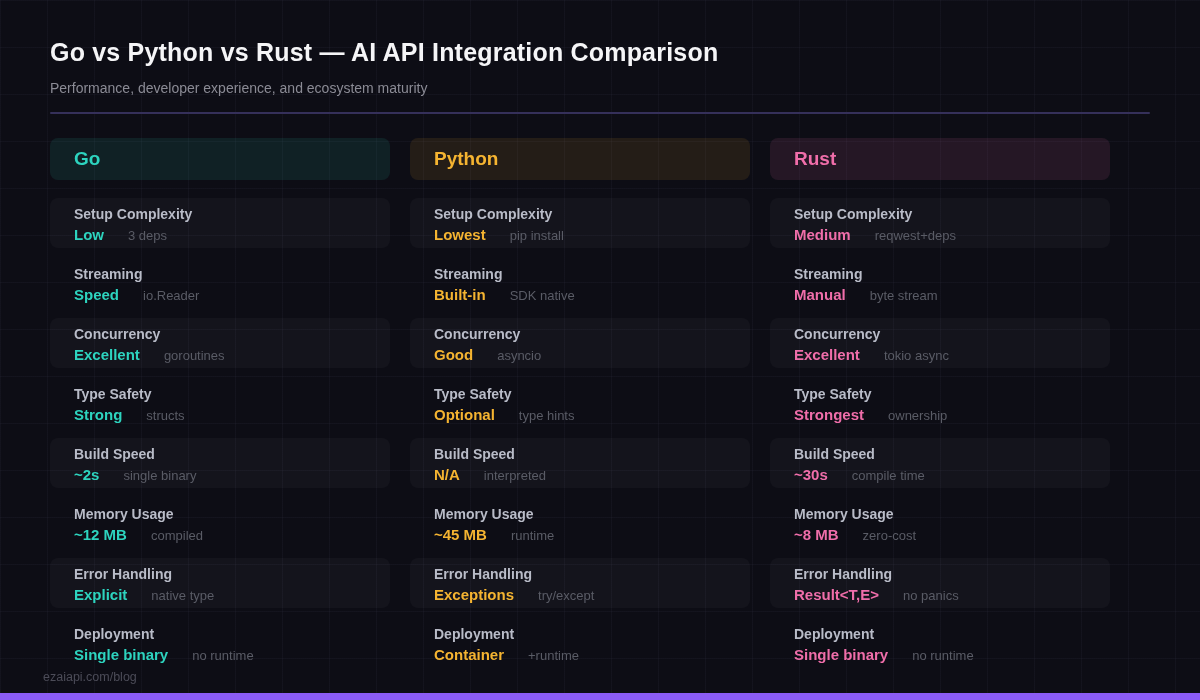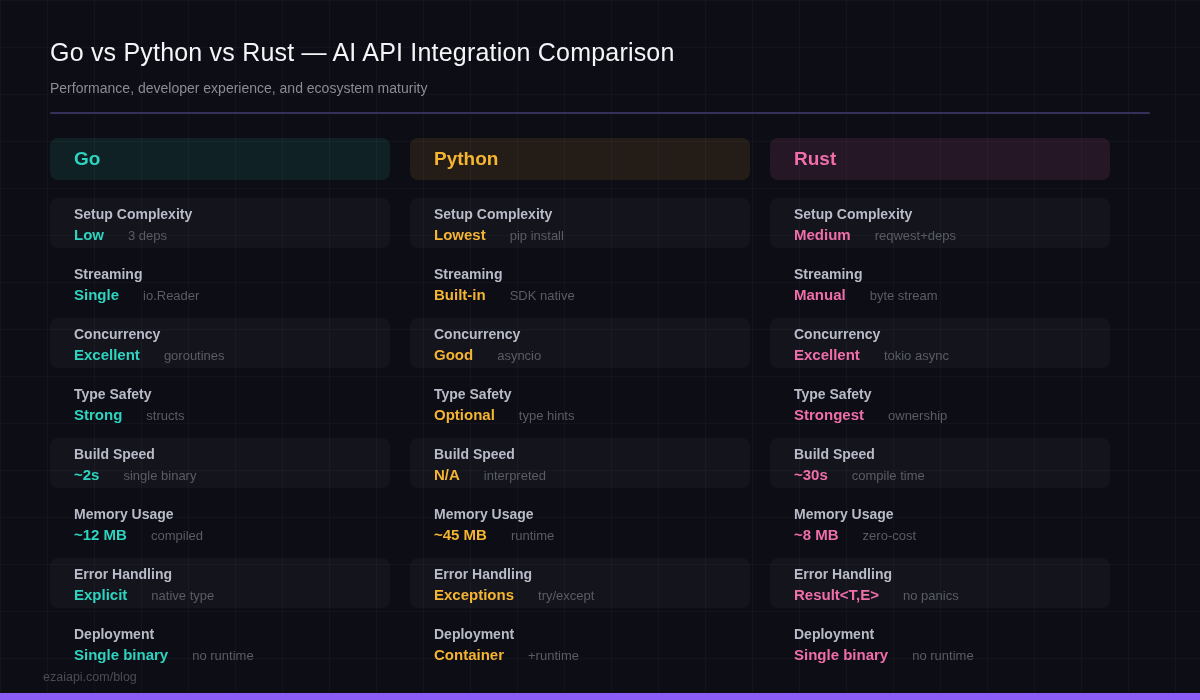--- a/index.html
+++ b/index.html
@@ -8,21 +8,21 @@
     position: relative;
     background-color: #0d0d15;
     background-image:
       linear-gradient(to right, rgba(140,140,175,0.055) 1px, transparent 1px),
       linear-gradient(to bottom, rgba(140,140,175,0.055) 1px, transparent 1px);
     background-size: 47px 47px;
     font-family: "Liberation Sans", "DejaVu Sans", sans-serif;
     color: #f5f5f7;
   }
   .header { padding: 38px 50px 0 50px; }
-  .title { font-size: 25px; font-weight: normal; letter-spacing: 0.2px; color: #f5f5f7; }
+  .title { font-size: 25px; font-weight: bold; letter-spacing: 0.2px; color: #f5f5f7; }
   .subtitle { margin-top: 13px; font-size: 14px; color: #8b8b95; }
   .divider { margin: 16px 0 0 0; width: 1100px; height: 2px; background: #35305a; border-radius: 1px; }
 
   .columns {
     display: grid;
     grid-template-columns: repeat(3, 340px);
     column-gap: 20px;
     padding: 24px 50px 0 50px;
   }
   .col-header {
@@ -69,21 +69,21 @@
         <div class="row card">
           <div class="row-label">Setup Complexity</div>
           <div class="row-line">
             <span class="row-value">Low</span>
             <span class="row-note">3 deps</span>
           </div>
         </div>
         <div class="row">
           <div class="row-label">Streaming</div>
           <div class="row-line">
-            <span class="row-value">Single</span>
+            <span class="row-value">Speed</span>
             <span class="row-note">io.Reader</span>
           </div>
         </div>
         <div class="row card">
           <div class="row-label">Concurrency</div>
           <div class="row-line">
             <span class="row-value">Excellent</span>
             <span class="row-note">goroutines</span>
           </div>
         </div>

